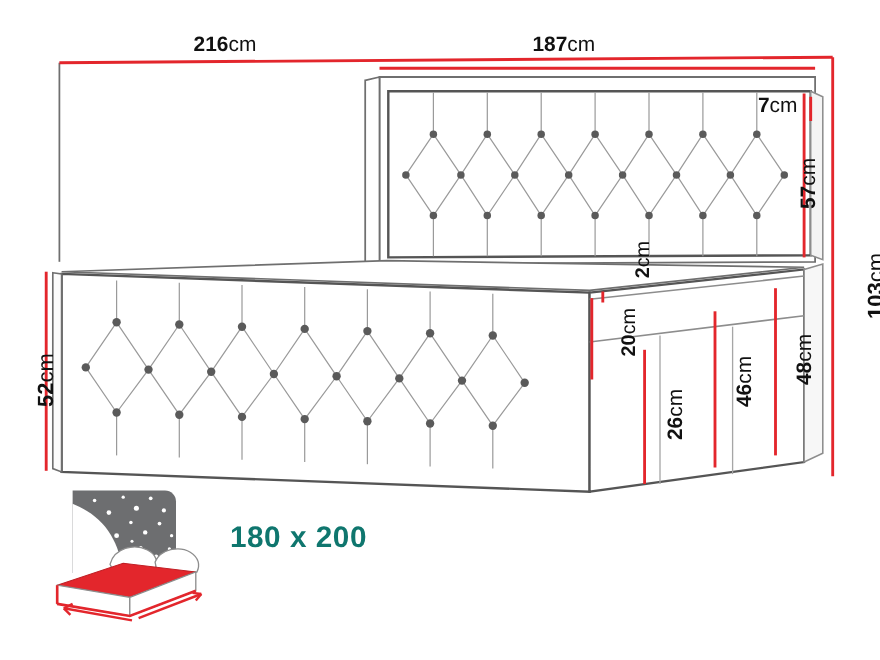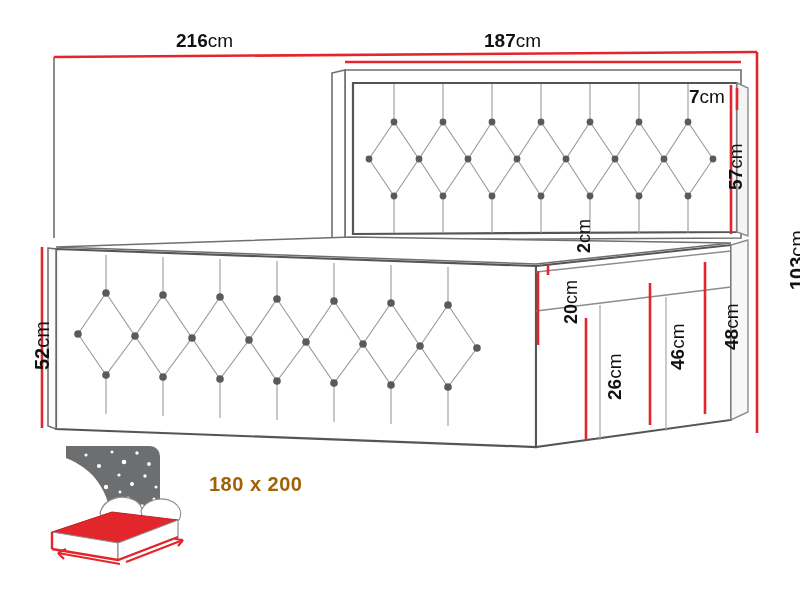--- a/index.html
+++ b/index.html
@@ -21,23 +21,23 @@
     font-size:19px;
   }
   .dim-label .num { font-weight:bold; }
   .dim-label .unit { font-weight:normal; }
 
   .rot { transform-origin:0 0; }
 
   #mattress-size-label {
     position:absolute;
     left:209px; top:473px;
-    font-size:20px;
+    font-size:27px;
     font-weight:bold;
-    color:#a16207;
+    color:#0f766e;
     letter-spacing:0.5px;
     white-space:nowrap;
   }
 </style>
 </head>
 <body>
 
 <div id="stage">
 
   <svg class="layer" viewBox="0 0 800 600">

